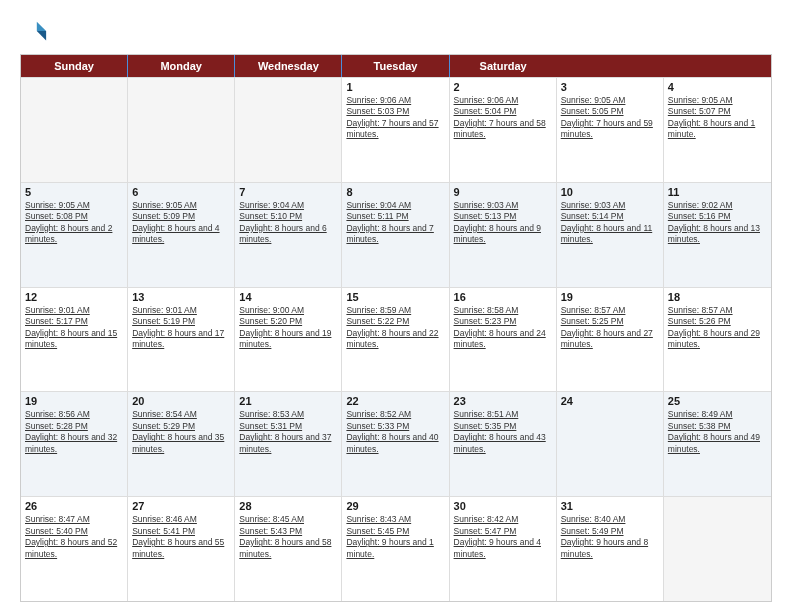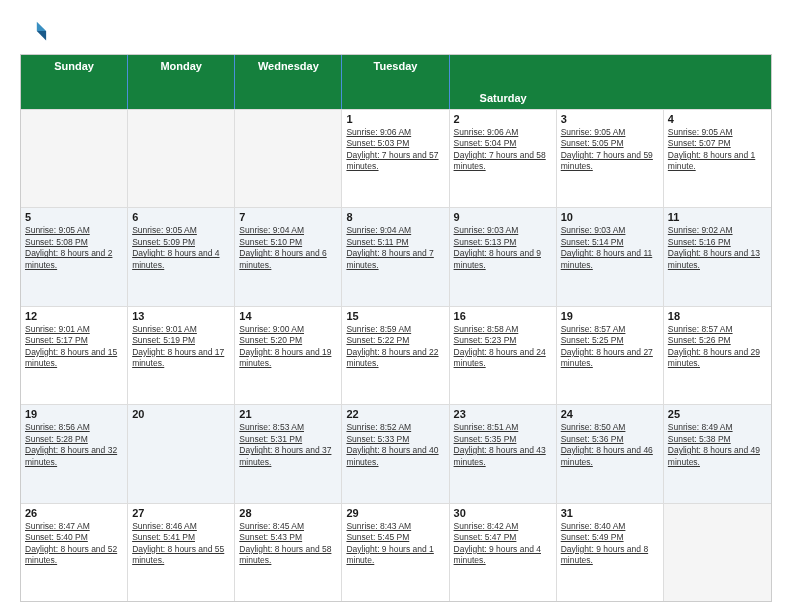--- a/index.html
+++ b/index.html
@@ -55,33 +55,32 @@
     }
     .calendar {
       flex: 1;
       display: flex;
       flex-direction: column;
       border: 1px solid #ccc;
     }
     .cal-header {
       display: grid;
       grid-template-columns: repeat(7, 1fr);
-      background: #15803d;
+      background: #7f1d1d;
     }
     .cal-header-cell {
       color: #fff;
       font-size: 11px;
       font-weight: bold;
       text-align: center;
       padding: 5px 2px;
       border-right: 1px solid #4a8edb;
     }
     .cal-header-cell:last-child {
       border-right: none;
-      margin-top: 32px;
     }
     .cal-body {
       flex: 1;
       display: flex;
       flex-direction: column;
     }
     .cal-row {
       display: grid;
       grid-template-columns: repeat(7, 1fr);
       flex: 1;
@@ -229,36 +228,36 @@
 <div class="cell-info">Sunrise: 8:57 AM<br>Sunset: 5:26 PM<br>Daylight: 8 hours and 29 minutes.</div>
           </div>
         </div>
         <div class="cal-row">
           <div class="cal-cell shaded">
             <div class="day-number">19</div>
 <div class="cell-info">Sunrise: 8:56 AM<br>Sunset: 5:28 PM<br>Daylight: 8 hours and 32 minutes.</div>
           </div>
           <div class="cal-cell shaded">
             <div class="day-number">20</div>
+<div class="cell-info">Sunrise: 8:54 AM<br>Sunset: 5:29 PM<br>Daylight: 8 hours and 35 minutes.</div>
           </div>
           <div class="cal-cell shaded">
             <div class="day-number">21</div>
 <div class="cell-info">Sunrise: 8:53 AM<br>Sunset: 5:31 PM<br>Daylight: 8 hours and 37 minutes.</div>
           </div>
           <div class="cal-cell shaded">
             <div class="day-number">22</div>
 <div class="cell-info">Sunrise: 8:52 AM<br>Sunset: 5:33 PM<br>Daylight: 8 hours and 40 minutes.</div>
           </div>
           <div class="cal-cell shaded">
             <div class="day-number">23</div>
 <div class="cell-info">Sunrise: 8:51 AM<br>Sunset: 5:35 PM<br>Daylight: 8 hours and 43 minutes.</div>
           </div>
           <div class="cal-cell shaded">
             <div class="day-number">24</div>
-<div class="cell-info">Sunrise: 8:50 AM<br>Sunset: 5:36 PM<br>Daylight: 8 hours and 46 minutes.</div>
           </div>
           <div class="cal-cell shaded">
             <div class="day-number">25</div>
 <div class="cell-info">Sunrise: 8:49 AM<br>Sunset: 5:38 PM<br>Daylight: 8 hours and 49 minutes.</div>
           </div>
         </div>
         <div class="cal-row">
           <div class="cal-cell">
             <div class="day-number">26</div>
 <div class="cell-info">Sunrise: 8:47 AM<br>Sunset: 5:40 PM<br>Daylight: 8 hours and 52 minutes.</div>

